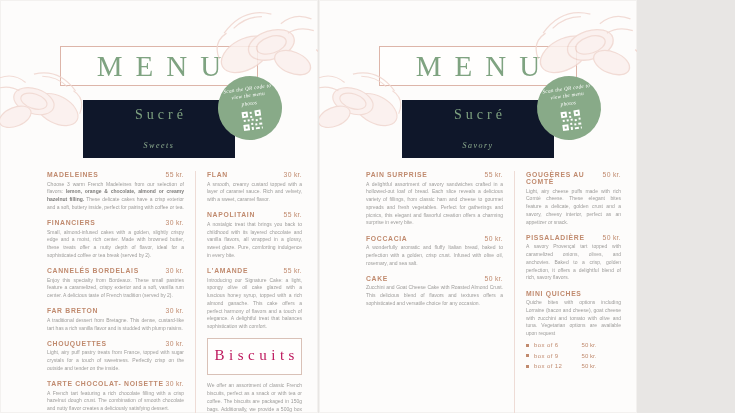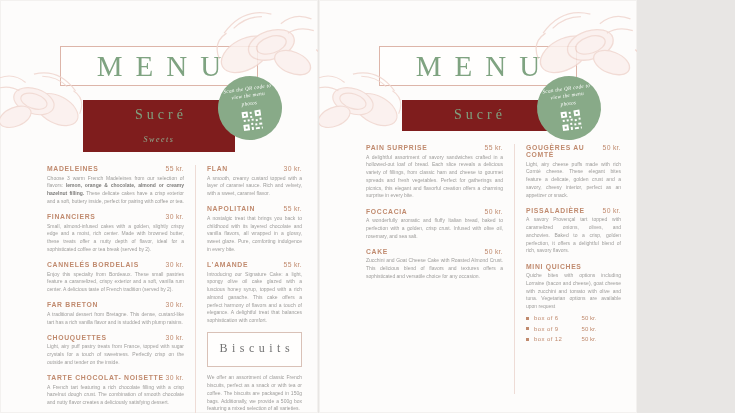--- a/index.html
+++ b/index.html
@@ -10,44 +10,44 @@
 
   
   .decor { position:absolute; pointer-events:none; opacity:.85; }
   .decor-tr { top:-4px; right:-10px; width:118px; height:86px; }
   .decor-left { top:50px; left:-16px; width:104px; height:92px; }
 
   
   .title-frame { margin:46px auto 0; width:198px; height:40px; border:1.2px solid #ddb5a9; display:flex; align-items:center; justify-content:center; background:#fffefd; }
   .menu-title { font-family:"Liberation Serif", serif; font-weight:400; font-size:29px; color:#7fa381; letter-spacing:13px; text-indent:13px; line-height:1; }
 
-  .section-band { margin:14px auto 0; width:152px; padding:7px 0 8px; background:#7f1d1d; text-align:center; }
+  .section-band { margin:14px auto 0; width:152px; padding:7px 0 8px; background:#0f172a; text-align:center; }
   .section-title { font-family:"Liberation Serif", serif; font-size:14px; color:#7fa381; letter-spacing:4px; text-indent:4px; font-weight:400; }
-  .section-sub { font-family:"Liberation Serif", serif; font-style:italic; font-size:8px; color:#8fae90; letter-spacing:1.5px; margin-top:12px; }
+  .section-sub { font-family:"Liberation Serif", serif; font-style:italic; font-size:8px; color:#8fae90; letter-spacing:1.5px; margin-top:18px; }
 
   
   .qr-badge { position:absolute; top:76px; right:36px; width:64px; height:64px; border-radius:50%; background:#88aa88; display:flex; flex-direction:column; align-items:center; justify-content:center; transform:rotate(-8deg); }
   .qr-text { font-family:"Liberation Serif", serif; font-style:italic; color:#ffffff; font-size:5.2px; text-align:center; width:50px; line-height:1.35; letter-spacing:.3px; }
   .qr-code { margin-top:3px; width:21px; height:21px; }
 
   
   .content { display:flex; margin-top:13px; padding:0 16px 0 47px; align-items:flex-start; }
   .col1 { width:137px; flex:none; }
   .col2 { flex:1; margin-left:11px; padding-left:11px; border-left:1px solid #eedcd6; min-height:250px; }
 
   .item { margin-bottom:7.5px; }
   .item-head { display:flex; justify-content:space-between; align-items:baseline; }
   .item-name { font-size:6.8px; font-weight:bold; color:#c08a6e; letter-spacing:.7px; }
   .item-price { font-size:6.8px; color:#c08a6e; letter-spacing:.3px; white-space:nowrap; }
   .item-desc { font-size:5px; color:#9d9c9a; line-height:1.55; text-align:justify; margin-top:2.5px; }
   .item-desc b { color:#7c7b79; }
 
   
   .biscuits-box { border:1px solid #d9c1b7; text-align:center; padding:8px 0 10px; margin:4px 0 7px; background:#fffefd; }
-  .biscuits-title { font-family:"Liberation Serif", serif; font-size:12px; font-weight:400; color:#737373; letter-spacing:4.5px; text-indent:4.5px; }
+  .biscuits-title { font-family:"Liberation Serif", serif; font-size:15px; font-weight:400; color:#be185d; letter-spacing:4.5px; text-indent:4.5px; }
   .biscuits-intro { font-size:5px; color:#9d9c9a; line-height:1.55; text-align:justify; margin-bottom:5px; }
   .biscuit-row { display:flex; justify-content:space-between; width:80%; margin:4.8px 0; }
 
   
   .quiche-options { margin-top:4px; }
   .quiche-row { display:flex; align-items:center; width:74%; margin:4.5px 0; }
   .bullet { width:3px; height:3px; background:#c08a6e; flex:none; margin-right:5px; }
   .quiche-label { font-size:6px; color:#c08a6e; letter-spacing:.4px; }
   .quiche-price { margin-left:auto; font-size:6px; color:#c08a6e; }
 
@@ -242,20 +242,21 @@
     <svg class="decor decor-left" viewBox="0 0 100 70">
         <use href="#almonds" transform="scale(-1,1) translate(-100,0)"></use>
       </svg>
 
     <div class="title-frame">
       <div class="menu-title">MENU</div>
     </div>
 
     <div class="section-band">
       <div class="section-title">Sucré</div>
+      <div class="section-sub">Savory</div>
     </div>
 
     <div class="qr-badge">
       <div class="qr-text">Scan the QR code to view the menu photos</div>
       <svg class="qr-code" viewBox="0 0 21 21">
         <rect x="0" y="0" width="21" height="21" fill="#88aa88"></rect>
         <g fill="#ffffff">
           <rect x="1" y="1" width="6" height="6"></rect>
             <rect x="14" y="1" width="6" height="6"></rect>
             <rect x="1" y="14" width="6" height="6"></rect>

